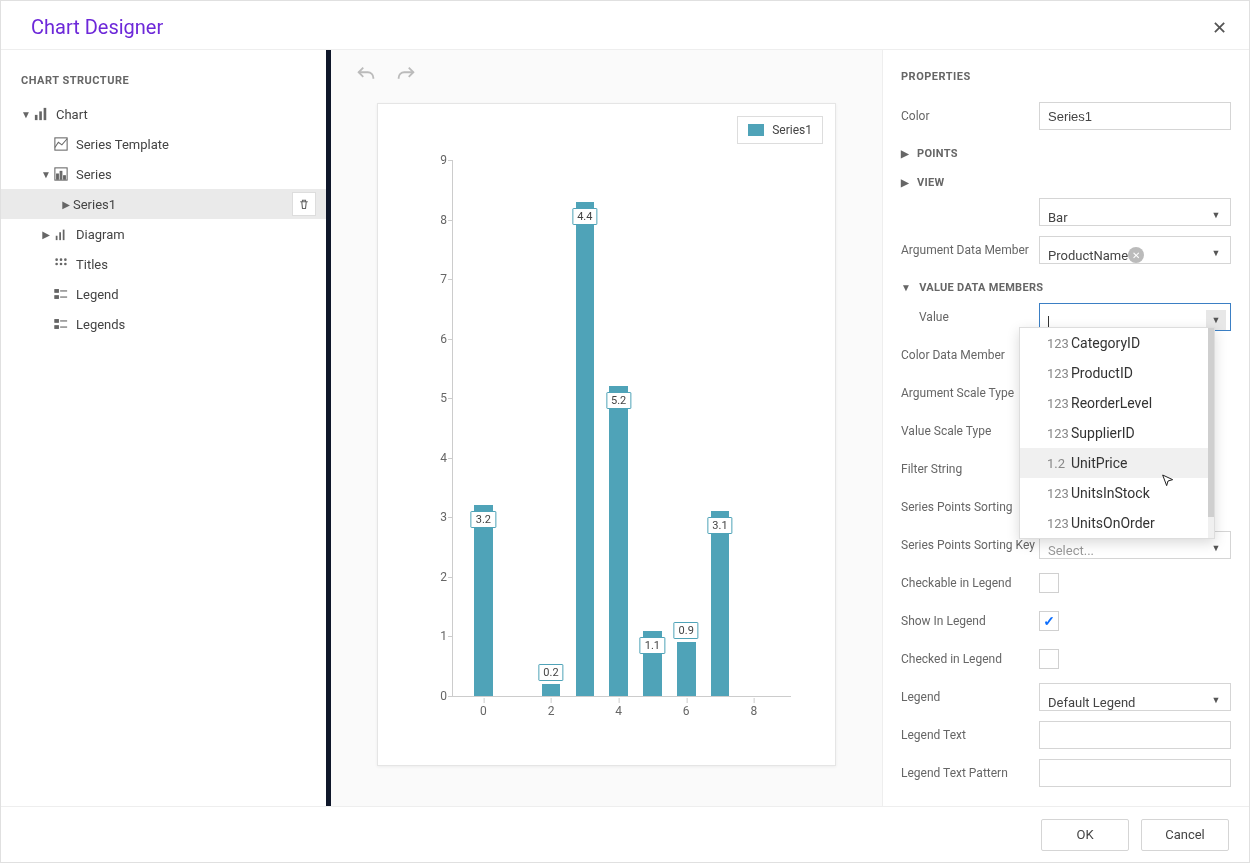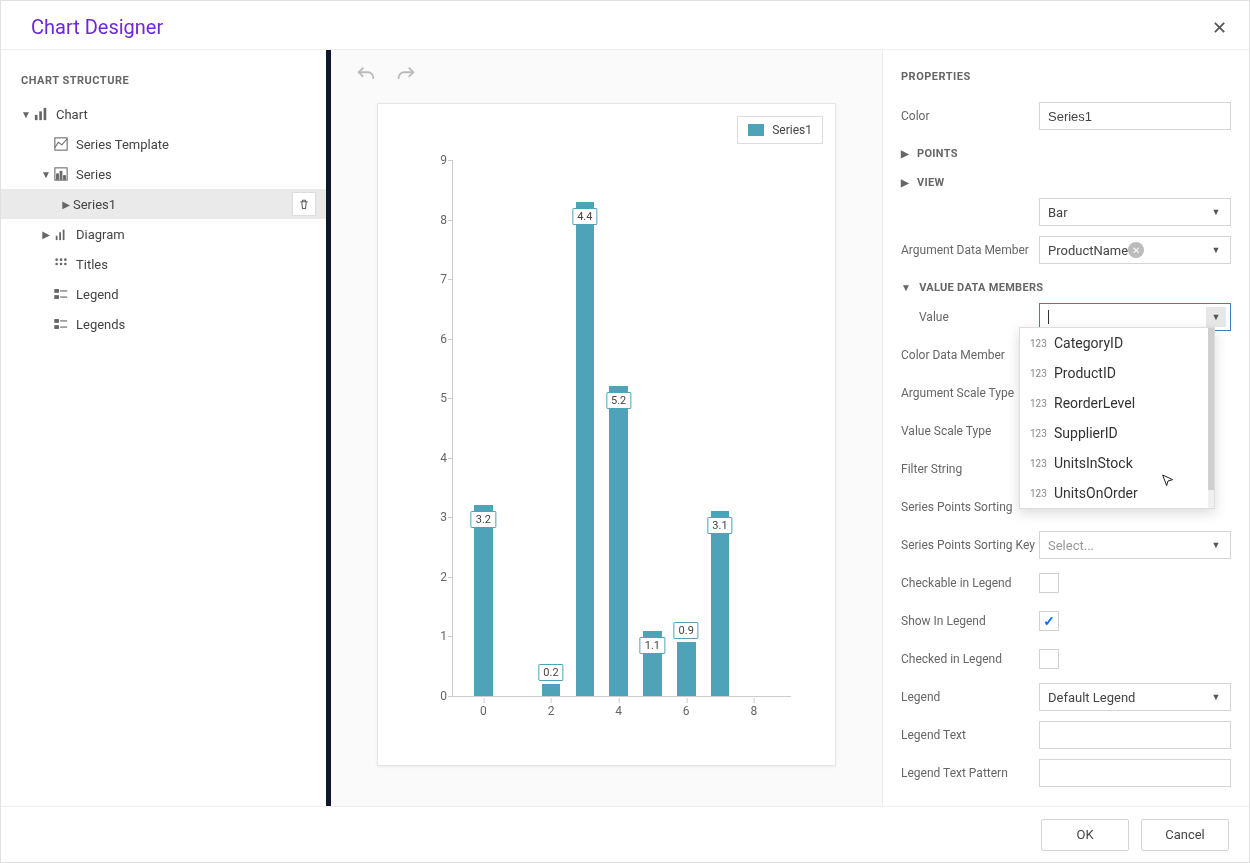--- a/index.html
+++ b/index.html
@@ -234,21 +234,21 @@
     padding: 0 8px;
     font-size: 13px;
     color: #444;
     background: #fff;
   }
   .select-in {
     width: 100%;
     height: 28px;
     border: 1px solid #d5d5d5;
     display: flex;
-    align-items: center;
+    align-items: flex-end;
     padding: 0 4px 0 8px;
     font-size: 13px;
     color: #444;
     background: #fff;
     position: relative;
   }
   .select-in.placeholder { color: #999; }
   .select-caret {
     width: 20px; height: 20px;
     background: #e7e7e7;
@@ -299,24 +299,25 @@
   }
   .dd-item {
     display:flex;align-items:center;gap:8px;
     padding: 7px 10px;
     font-size: 14px;
     color: #333;
     cursor: pointer;
   }
   .dd-item:hover, .dd-item.hover { background: #f0f0f0; }
   .dd-type {
-    font-size: 10px;
+    font-size: 13px;
     color: #888;
     width: 16px;
     text-align: left;
+    margin-left: 17px;
   }
   .dd-scroll {
     position:absolute;right:0;top:0;bottom:0;width:6px;background:#f0f0f0
   }
   .dd-thumb {
     position:absolute;right:0;top:0;width:6px;height:90%;background:#cfcfcf
   }
   .cursor-ic {
     position: absolute;
     right: 73px;
@@ -658,20 +659,24 @@
         <span>ProductID</span>
       </div>
       <div class="dd-item">
         <span class="dd-type">123</span>
         <span>ReorderLevel</span>
       </div>
       <div class="dd-item">
         <span class="dd-type">123</span>
         <span>SupplierID</span>
       </div>
+      <div class="dd-item hover">
+        <span class="dd-type">1.2</span>
+        <span>UnitPrice</span>
+      </div>
       <div class="dd-item">
         <span class="dd-type">123</span>
         <span>UnitsInStock</span>
       </div>
       <div class="dd-item">
         <span class="dd-type">123</span>
         <span>UnitsOnOrder</span>
       </div>
     </div>
   <div class="cursor-ic">

